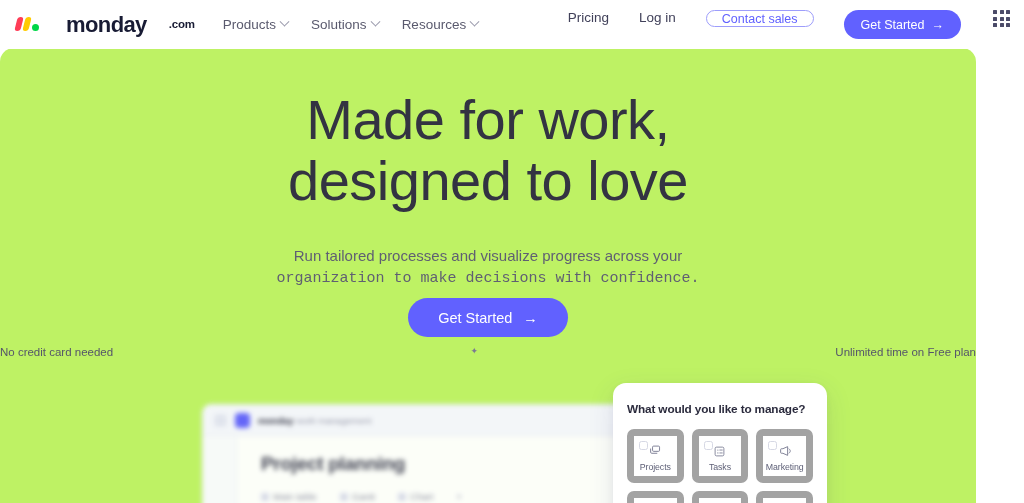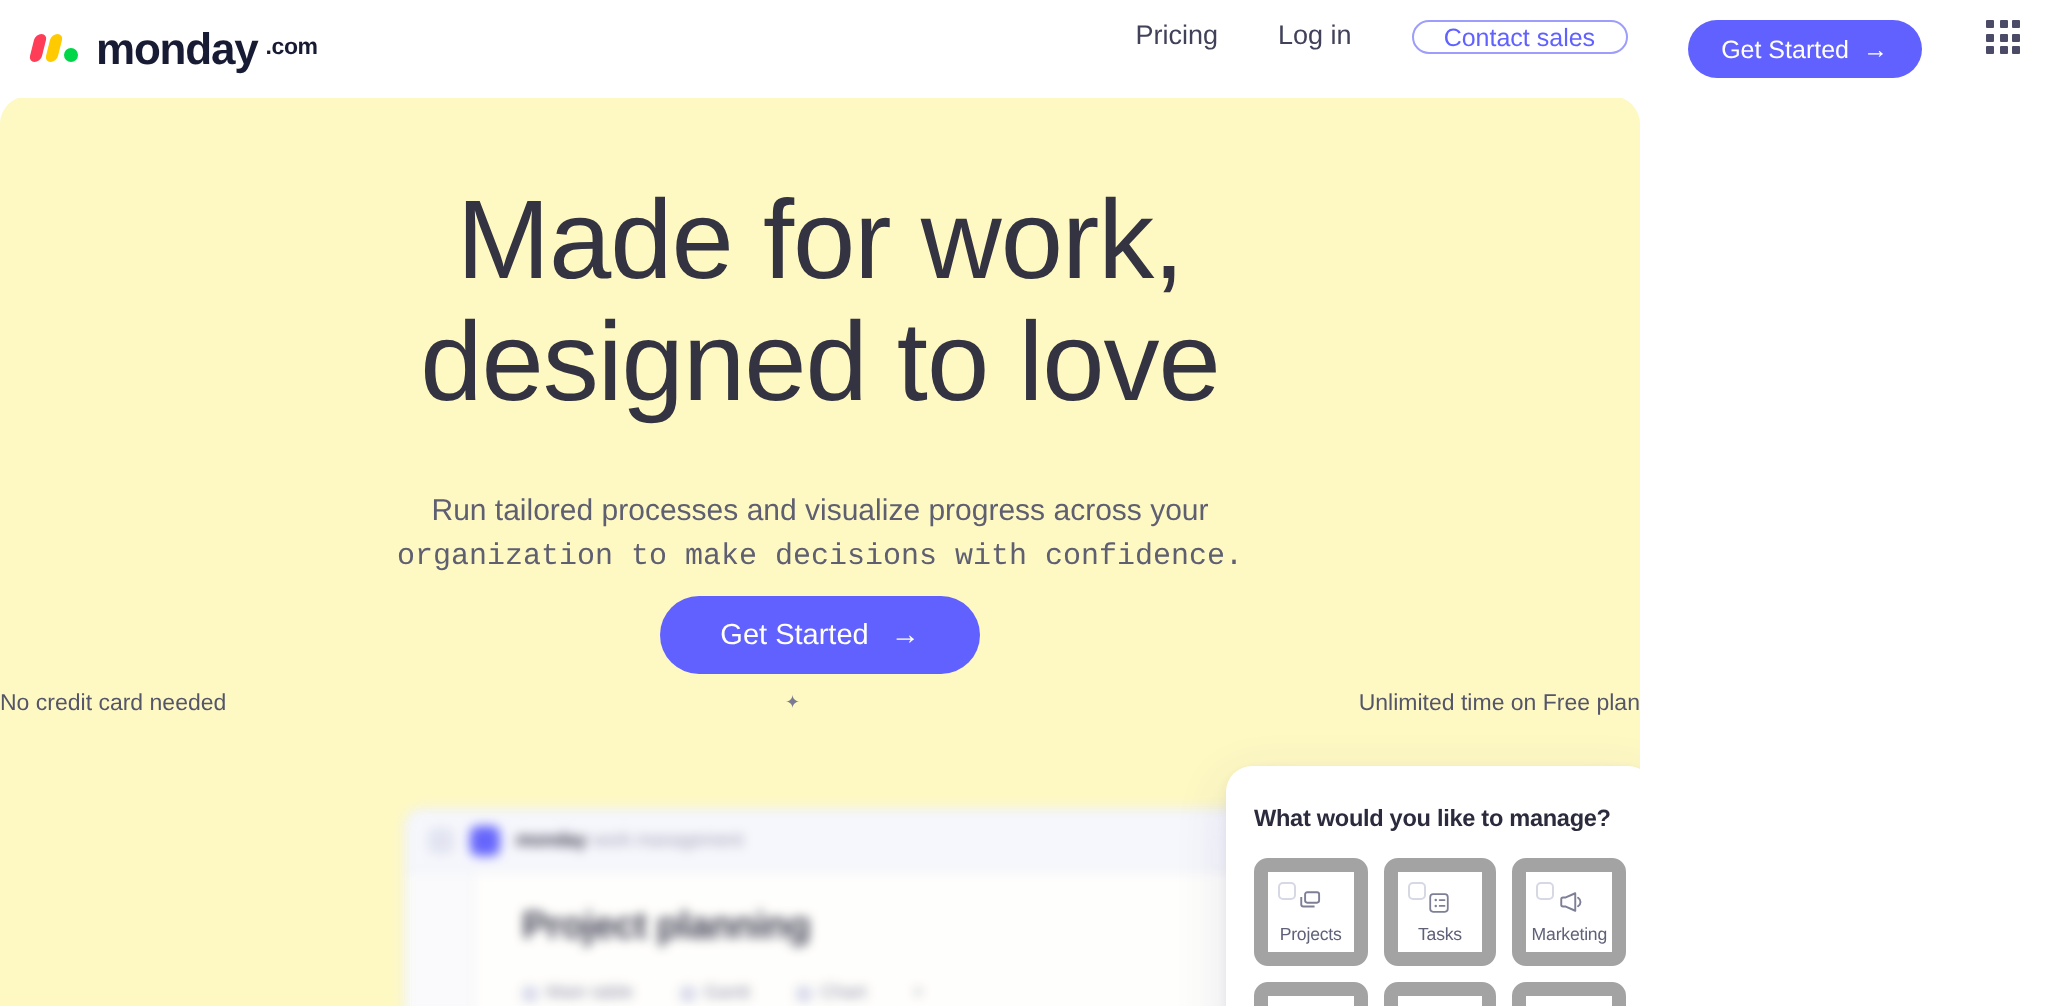--- a/index.html
+++ b/index.html
@@ -31,21 +31,21 @@
   .nav-left {
     display: flex;
     align-items: center;
     margin-left: 15px;
   }
 
   
   .logo-wrap {
     display: flex;
     align-items: center;
-    gap: 3px;
+    gap: 21px;
     cursor: pointer;
   }
   .logo-mark {
     position: relative;
     width: 30px;
     height: 18px;
     flex: 0 0 auto;
   }
   .logo-bar {
     position: absolute;
@@ -156,23 +156,23 @@
     display: block;
     width: 4px; height: 4px;
     background: #4b4b68;
     border-radius: 0.5px;
   }
 
   
   .hero {
     position: absolute;
     top: 48px; left: 0;
-    width: 820px;
+    width: 976px;
     height: 455px;
-    background: #fef9c3;
+    background: #bef264;
     border-top-left-radius: 14px;
     border-top-right-radius: 14px;
     overflow: hidden;
   }
 
   .hero-inner {
     position: relative;
     width: 100%;
     height: 100%;
   }
@@ -388,20 +388,34 @@
     <div class="logo-wrap">
       <span class="logo-mark">
         <span class="logo-bar b1"></span>
         <span class="logo-bar b2"></span>
         <span class="logo-bar b3"></span>
       </span>
       <span class="logo-text">monday</span>
       <span class="logo-suffix">.com</span>
     </div>
 
+    <div class="nav-links">
+      <div class="nav-link">
+        <span>Products</span>
+        <span class="caret"></span>
+      </div>
+      <div class="nav-link">
+        <span>Solutions</span>
+        <span class="caret"></span>
+      </div>
+      <div class="nav-link">
+        <span>Resources</span>
+        <span class="caret"></span>
+      </div>
+    </div>
   </div>
 
   <div class="nav-right">
     <span class="nav-text-link">Pricing</span>
     <span class="nav-text-link">Log in</span>
     <button class="btn-outline">Contact sales</button>
     <button class="btn-primary-sm">
       <span>Get Started</span>
       <span>→</span>
     </button>

